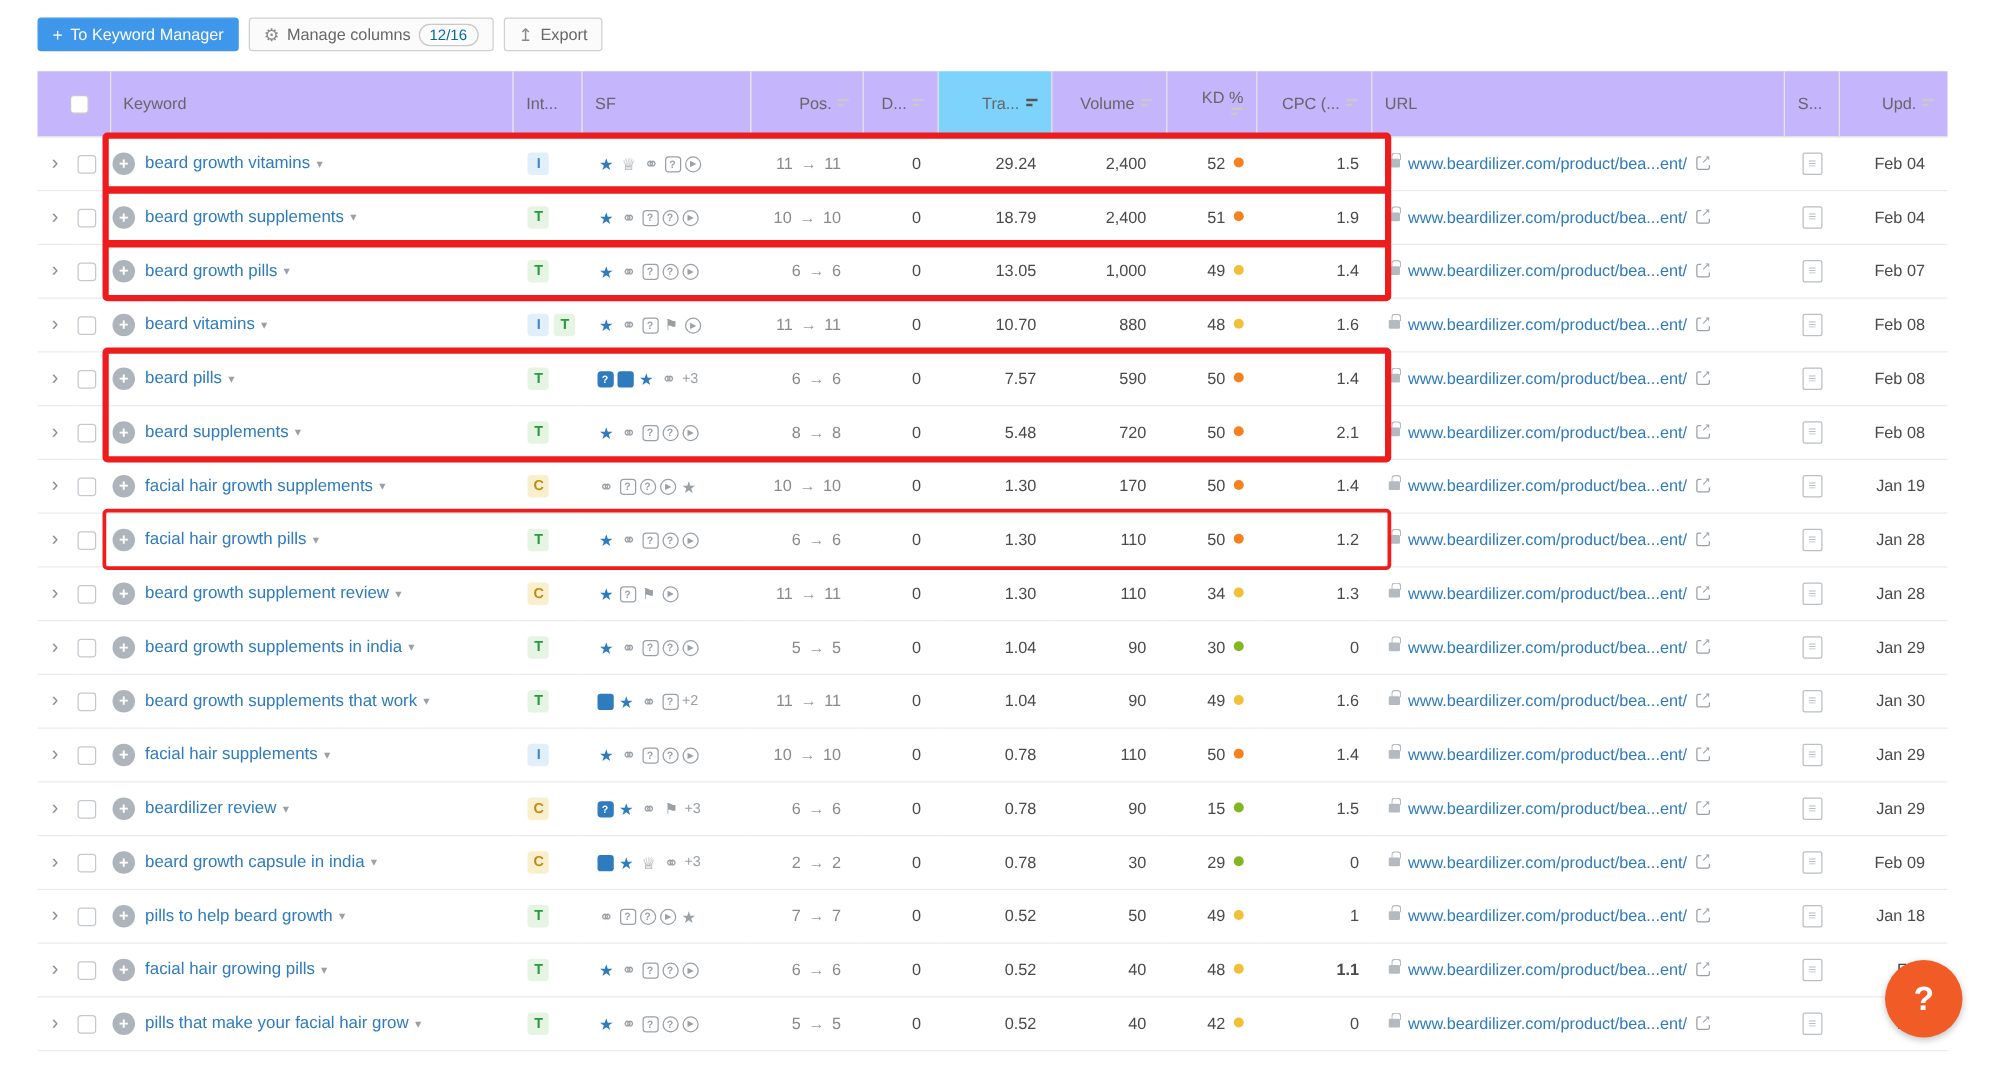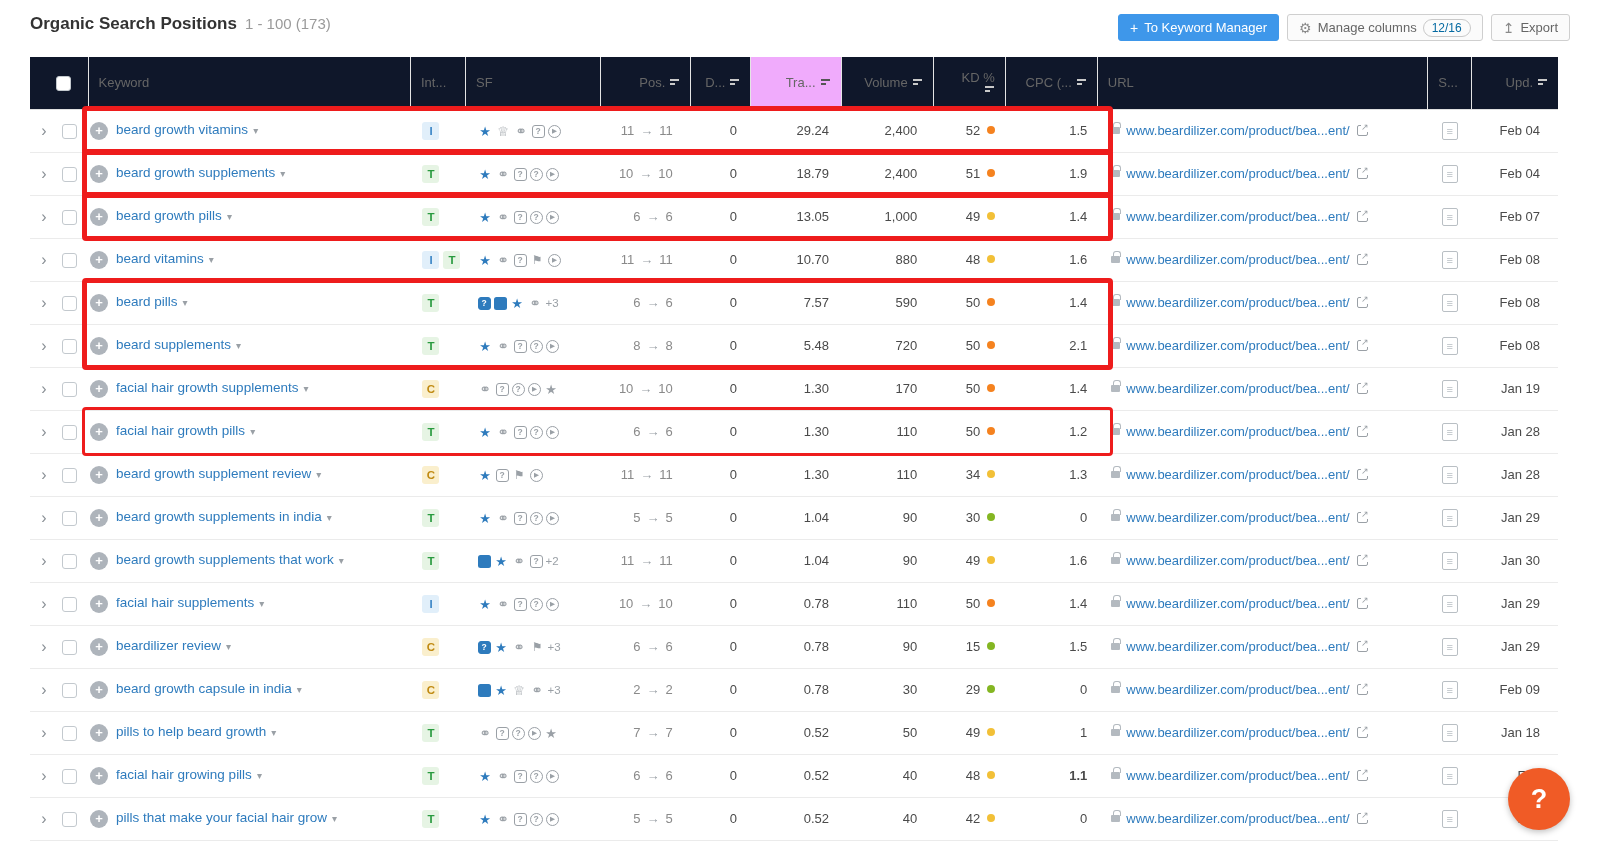--- a/index.html
+++ b/index.html
@@ -19,24 +19,24 @@
   .btn-blue { background:#3e97ea; color:#fff; border:1px solid #3e97ea; }
   .btn-blue .plus-glyph { font-size:14px; }
   .btn-gray { background:#fbfbfb; color:#666; border:1px solid #cfcfcf; }
   .gear { color:#8a8a8a; font-size:14px; }
   .pill { border:1px solid #c9c9c9; border-radius:10px; padding:0 8px; font-size:12px;
           color:#0369a1; height:18px; line-height:16px; }
   .export-glyph { color:#8a8a8a; font-size:14px; }
 
   #table-wrap { position:relative; margin:6px 30px 0 30px; }
   table { border-collapse:collapse; table-layout:fixed; width:1528px; }
-  thead th { background:#0f172a; height:52px; font-weight:normal; font-size:13px; color:#666;
+  thead th { background:#c4b5fd; height:52px; font-weight:normal; font-size:13px; color:#666;
              border-right:1px solid #e4e4e4; border-bottom:1px solid #e0e0e0; padding:0 10px; }
   thead th:last-child { border-right:none; }
-  thead th.active-sort { background:#f0abfc; }
+  thead th.active-sort { background:#7dd3fc; }
   th.al { text-align:left; } th.ar { text-align:right; }
   tbody td { height:43px; border-bottom:1px solid #ebebeb; font-size:13px; padding:0 10px;
              white-space:nowrap; overflow:hidden; }
   td.ar { text-align:right; } td.ac { text-align:center; } td.al { text-align:left; }
 
   .sort-ic { display:inline-block; width:10px; height:10px; position:relative; margin-left:5px; vertical-align:-1px; }
   .sort-ic::before { content:""; position:absolute; left:0; top:1px; width:9px; height:2px; background:#c9c9c9; }
   .sort-ic::after  { content:""; position:absolute; left:0; top:5px; width:5px; height:2px; background:#c9c9c9;
                      box-shadow:3px 4px 0 -1px #c9c9c9; }
   .sort-ic.dark::before { background:#555; }
@@ -101,24 +101,20 @@
   .annot-box { position:absolute; border-style:solid; border-radius:4px; }
 
   .help-fab { position:absolute; right:30px; bottom:28px; width:62px; height:62px; border-radius:50%;
               background:#f05b26; color:#fff; display:flex; align-items:center; justify-content:center;
               font-size:27px; font-weight:bold; box-shadow:0 2px 6px rgba(0,0,0,.25); cursor:pointer; }
 </style>
 </head>
 <body>
 
 <div class="page-header">
-  <div class="title-wrap">
-    <span class="page-title">Organic Search Positions</span>
-    <span class="page-range">1 - 100 (173)</span>
-  </div>
   <div class="toolbar">
     <button class="btn btn-blue">
       <span class="plus-glyph">+</span>
       <span>To Keyword Manager</span>
     </button>
     <button class="btn btn-gray">
       <span class="gear">⚙</span>
       <span>Manage columns</span>
       <span class="pill">12/16</span>
     </button>

